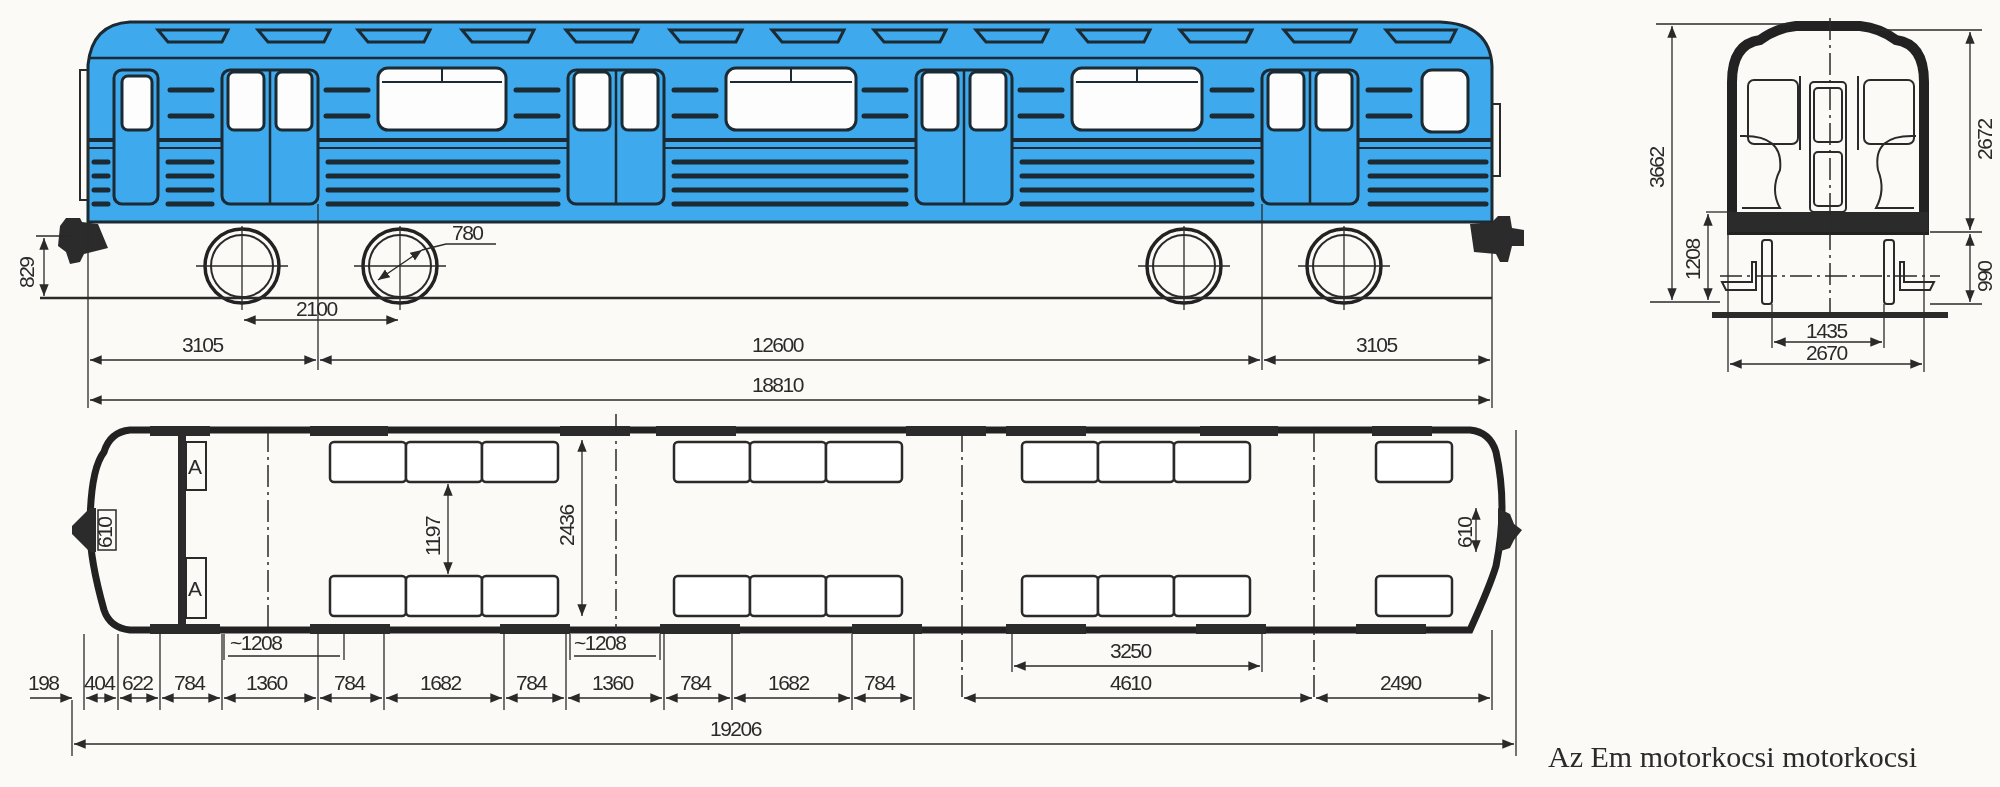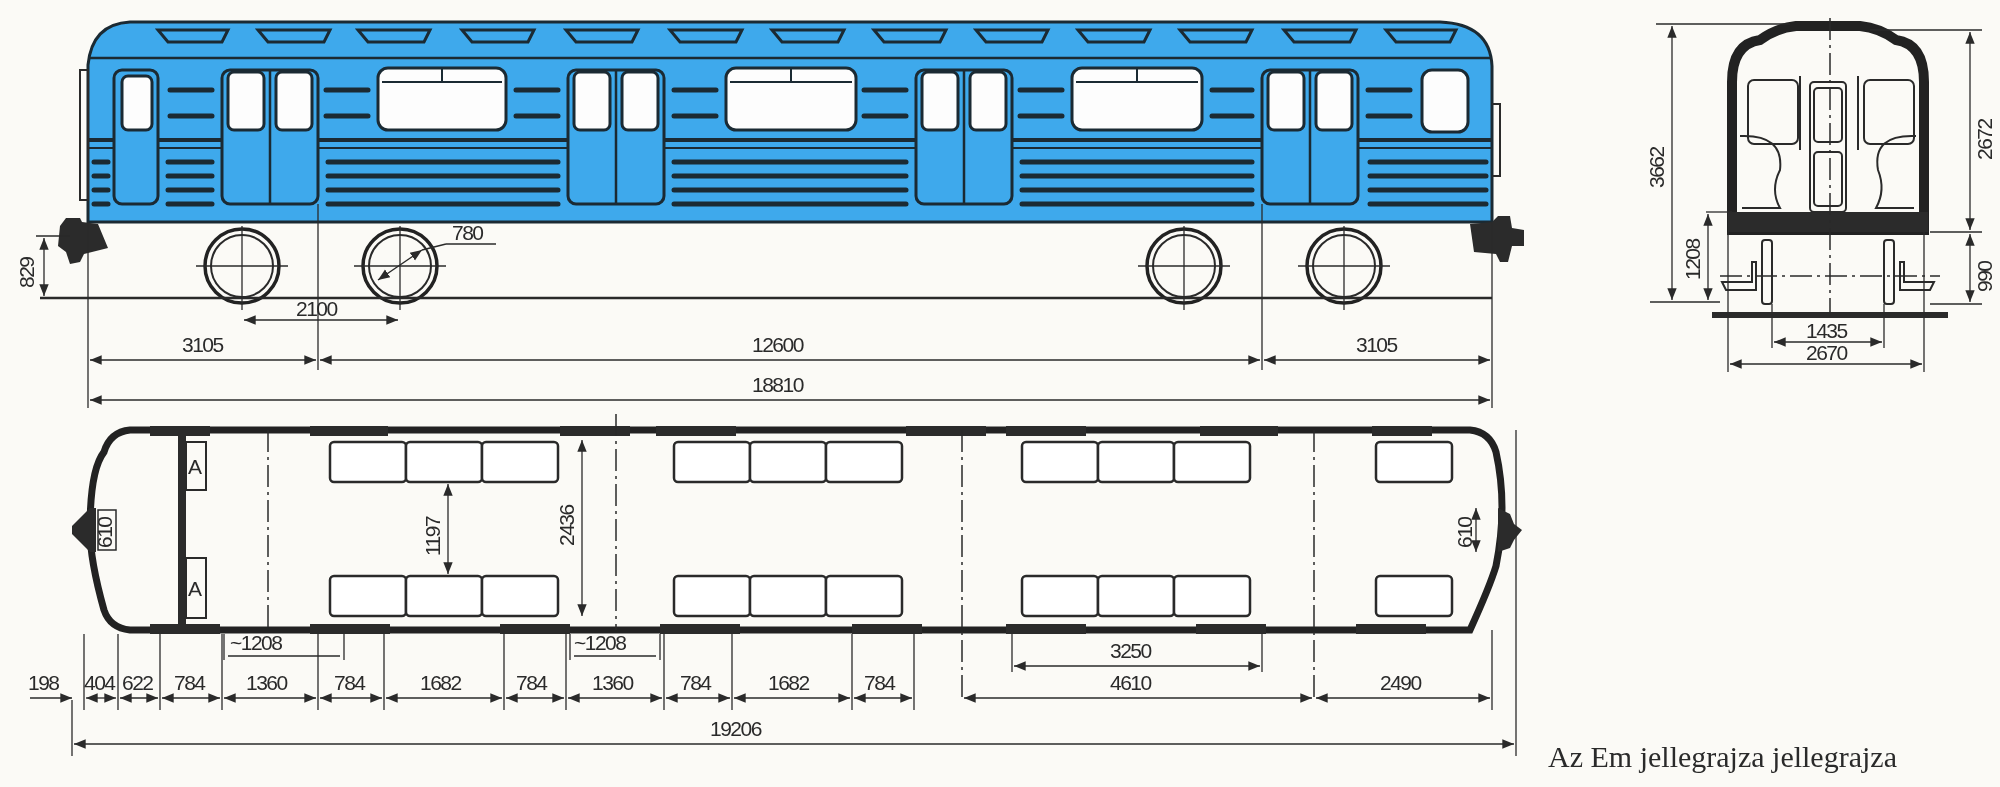--- a/index.html
+++ b/index.html
@@ -369,13 +369,13 @@
       <text class="dim" x="864" y="690">784</text>
       <text class="dim" x="1110" y="690">4610</text>
       <text class="dim" x="1380" y="690">2490</text>
     </g>
 
     <line class="thin" x1="74" y1="744" x2="1514" y2="744" marker-start="url(#ar)" marker-end="url(#ar)"></line>
     <text class="dim" x="710" y="736">19206</text>
   </g>
 </svg>
 
-<div class="caption">Az Em jellegrajza jellegrajza</div>
+<div class="caption">Az Em motorkocsi motorkocsi</div>
 
 </body></html>

